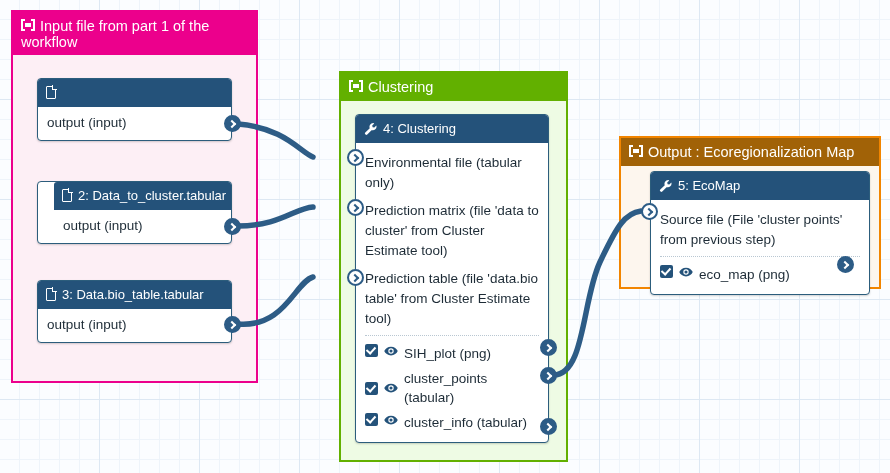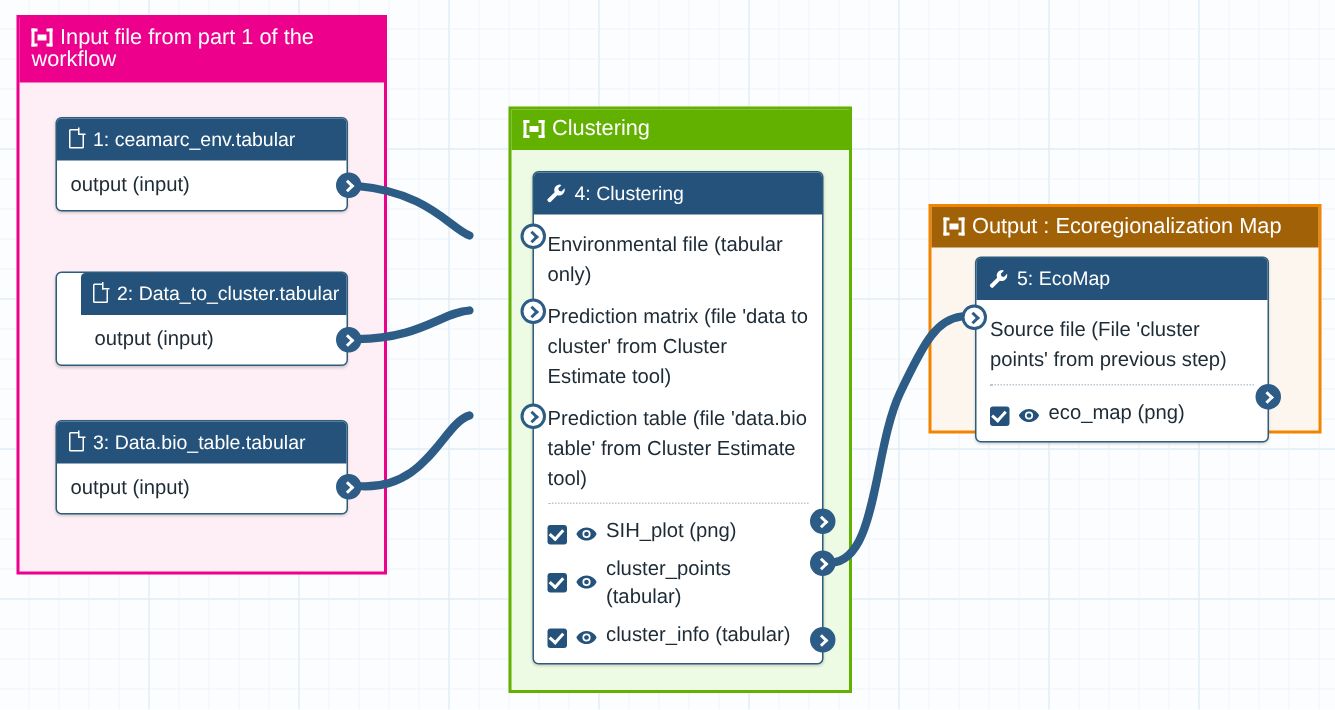--- a/index.html
+++ b/index.html
@@ -75,21 +75,21 @@
                   background:#24527a; border-left:1.4px solid #fff;
                   border-bottom:1.4px solid #fff; box-sizing:border-box;
                   transform: rotate(0deg); }
 
   .wrench-ico { display:inline-block; width:13px; height:13px; position:relative;
                 vertical-align:middle; margin-right:6px; top:-1px; }
   .wrench-ico svg { display:block; }
 
   
   .sep { border-top: 1px dotted #b9c7d2; margin: 4px 0 5px 0; }
-  .orow { display:flex; align-items:flex-end; gap:6px; padding: 3px 0; }
+  .orow { display:flex; align-items:flex-start; gap:6px; padding: 3px 0; }
   .orow.two-line { align-items:center; }
   .cbx { width:13px; height:13px; flex:0 0 13px; background:#24527a;
          border-radius:2px; position:relative; }
   .cbx:after { content:""; position:absolute; left:3px; top:1px;
                width:4px; height:7px; border:solid #fff;
                border-width:0 2px 2px 0; transform: rotate(42deg); }
   .eye { width:14px; height:14px; flex:0 0 14px; position:relative; }
   .eye svg { display:block; }
   .olabel { font-size:13.5px; line-height:19px; color:#1d2b36; }
 
@@ -143,21 +143,21 @@
     <path class="wire" d="M 238 124 C 285 128 300 152 313 157"></path>
     <path class="wire" d="M 238 226 C 280 226 295 208 313 207"></path>
     <path class="wire" d="M 238 324 C 285 328 295 282 313 277"></path>
     <path class="wire" d="M 553 375 C 585 376 582 300 600 262 C 617 226 625 213 641 211"></path>
   </svg>
 
   <div class="node" style="left:37px; top:78px; width:195px;">
     <div class="node-head">
       <span class="file-ico">
         <span class="sh"></span><span class="cr"></span>
-      </span><span>1: ceamarc_env.tabular</span>
+      </span>
     </div>
     <div class="node-body">
       <div>output (input)</div>
     </div>
   </div>
   <div class="term filled" style="left:224px; top:115px;"></div>
 
   <div class="node" style="left:37px; top:181px; width:195px;padding-left:16px;">
     <div class="node-head">
       <span class="file-ico">
@@ -239,21 +239,21 @@
       </div>
     </div>
   </div>
   <div class="term" style="left:347px; top:149px;"></div>
   <div class="term" style="left:347px; top:199px;"></div>
   <div class="term" style="left:347px; top:269px;"></div>
   <div class="term filled" style="left:540px; top:339px;"></div>
   <div class="term filled" style="left:540px; top:367px;"></div>
   <div class="term filled" style="left:540px; top:418px;"></div>
 
-  <div class="node" style="left:650px; top:171px; width:196px;">
+  <div class="node" style="left:650px; top:171px; width:220px;">
     <div class="node-head">
       <span class="wrench-ico">
         <svg width="13" height="13" viewBox="0 0 16 16">
           <path fill="#ffffff" d="M11.3 1.2a4.6 4.6 0 0 0-4.2 6.4L1.6 13a1.4 1.4 0
             0 0 0 2l.4.4a1.4 1.4 0 0 0 2 0l5.3-5.4a4.6 4.6 0 0 0 5.9-5.6l-2.5 2.5-2.1-.5
             -.5-2.1 2.5-2.5a4.6 4.6 0 0 0-1.3-.6z"></path>
         </svg>
       </span><span>5: EcoMap</span>
     </div>
     <div class="node-body">

